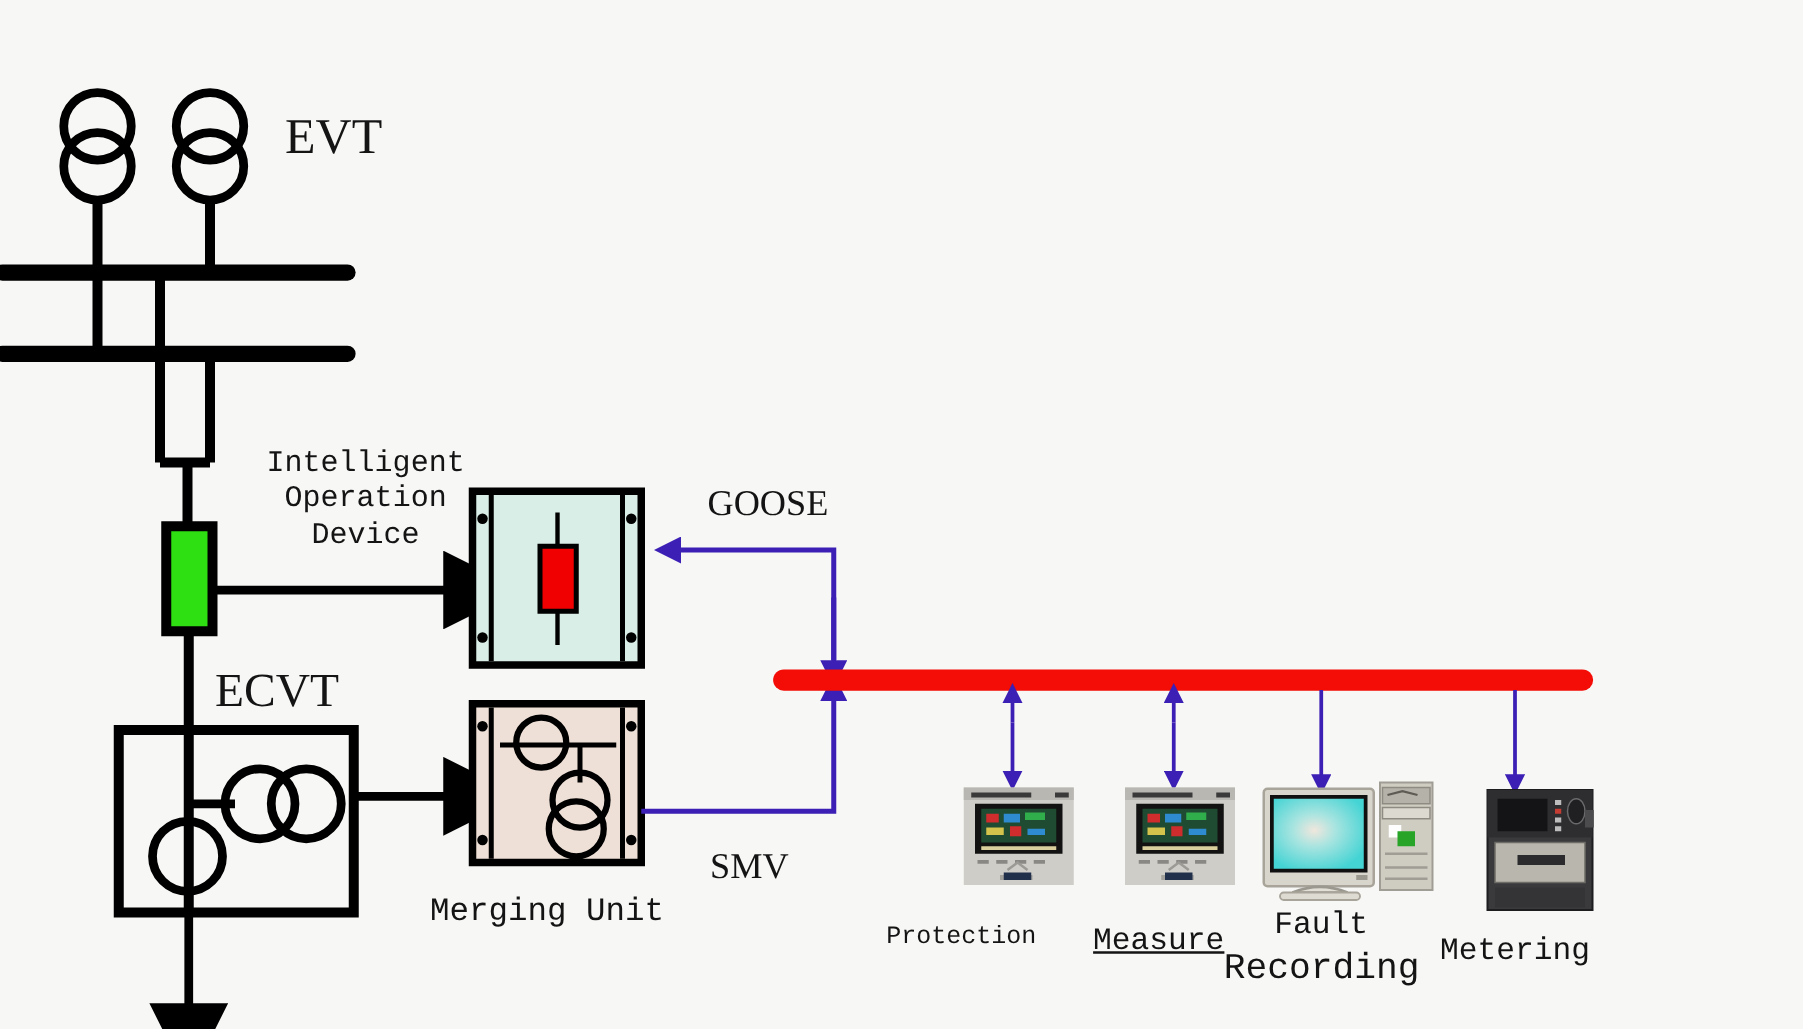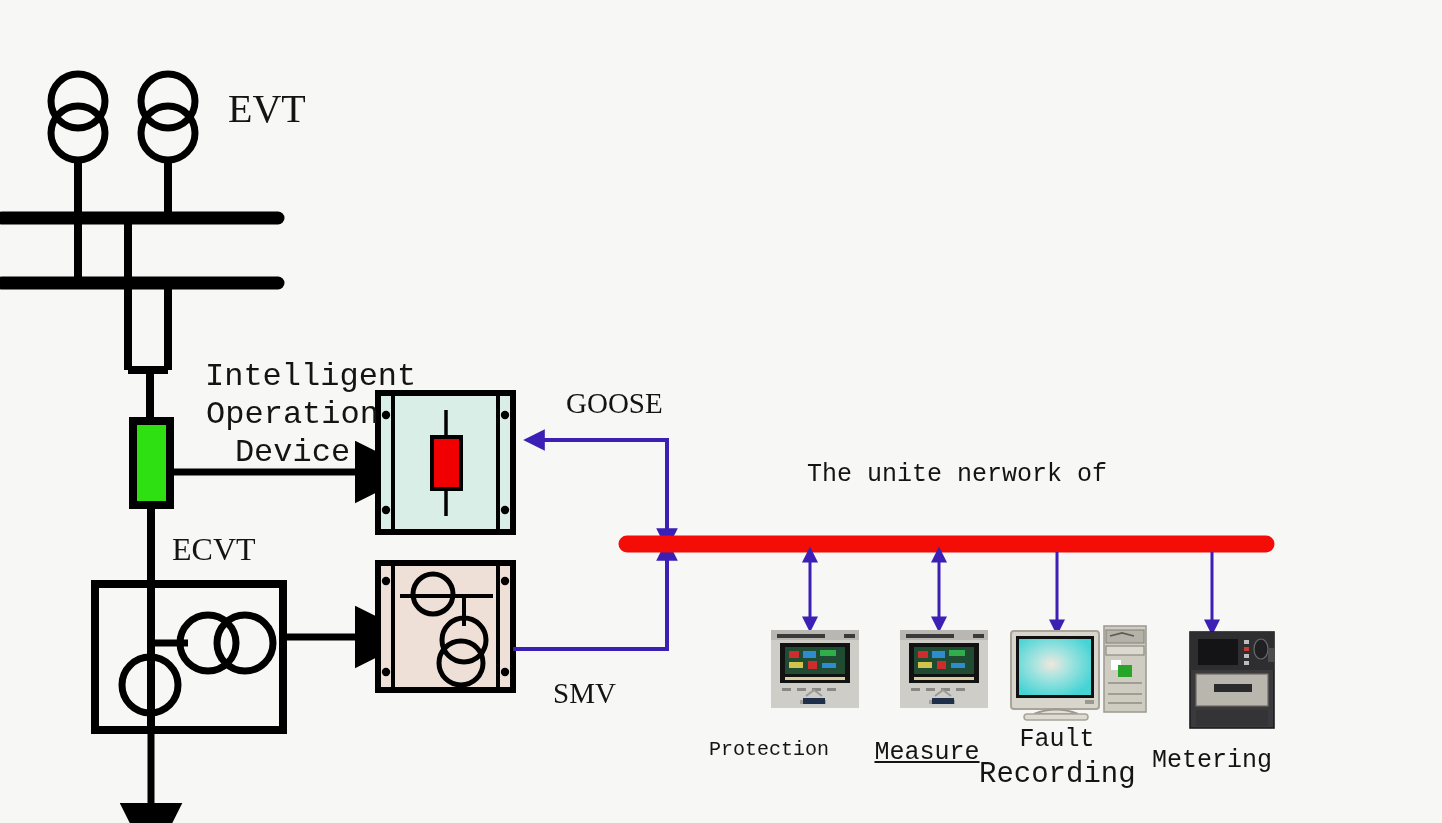--- a/index.html
+++ b/index.html
@@ -226,32 +226,32 @@
       <rect x="1196" y="626" width="72" height="32" fill="#b9b6ad" stroke="#6e6c66" stroke-width="1.2"></rect>
       <rect x="1214" y="636" width="38" height="8" fill="#2b2b2d"></rect>
       <rect x="1196" y="662" width="72" height="16" fill="#343436"></rect>
       <rect x="1268" y="600" width="7" height="14" fill="#4c4c4e"></rect>
     </g>
 
   </svg>
 
   <div class="lbl serif" style="left:228px; top:37px; font-size:40px;">EVT</div>
 
-  <div class="lbl serif" style="left:172px; top:483px; font-size:32px;text-align:center;">ECVT</div>
-
-  <div class="lbl mono ctr" style="left:205px; top:310px; width:175px; font-size:32px;">Intelligent
+  <div class="lbl serif" style="left:172px; top:483px; font-size:38px;text-align:center;">ECVT</div>
+
+  <div class="lbl mono ctr" style="left:205px; top:310px; width:175px; font-size:24px;">Intelligent
 Operation
 Device</div>
 
+  <div class="lbl mono" style="left:344px; top:666px; font-size:26px;">Merging Unit</div>
 
   <div class="lbl serif" style="left:566px; top:338px; font-size:29px;text-align:right;">GOOSE</div>
 
-  <div class="lbl serif" style="left:553px; top:628px; font-size:29px;">SMV</div>
-
-  <div class="lbl mono ctr" style="left:742px; top:412px; width:430px; font-size:25px;">The unite nerwork of</div>
+  <div class="lbl serif" style="left:568px; top:628px; font-size:29px;">SMV</div>
+
 
   <div class="lbl mono ctr" style="left:693px; top:690px; width:152px; font-size:20px;">Protection</div>
 
   <div class="lbl mono ctr" style="left:866px; top:690px; width:122px; font-size:25px;text-decoration:underline;">Measure</div>
 
   <div class="lbl mono ctr" style="left:995px; top:677px; width:124px; font-size:25px;">Fault</div>
   <div class="lbl mono ctr" style="left:979px; top:710px; width:156px; font-size:29px;">Recording</div>
 
   <div class="lbl mono ctr" style="left:1148px; top:698px; width:128px; font-size:25px;">Metering</div>
 

